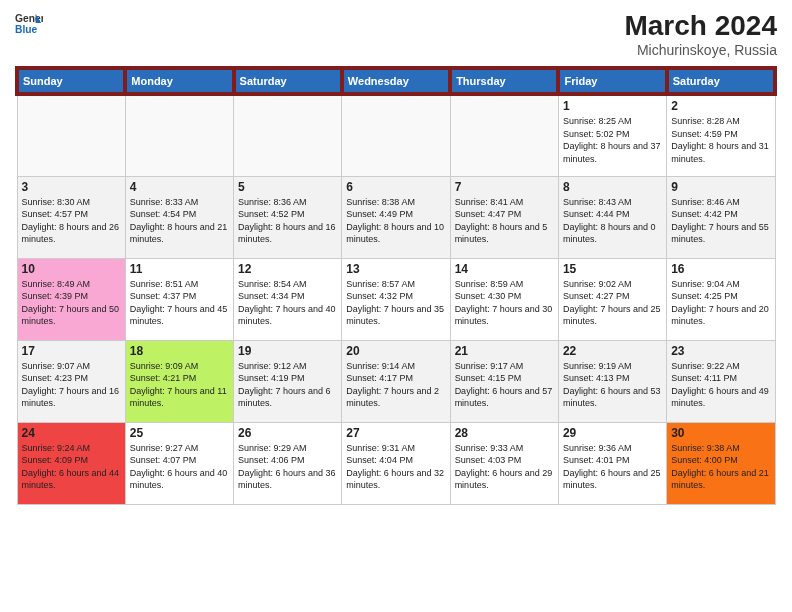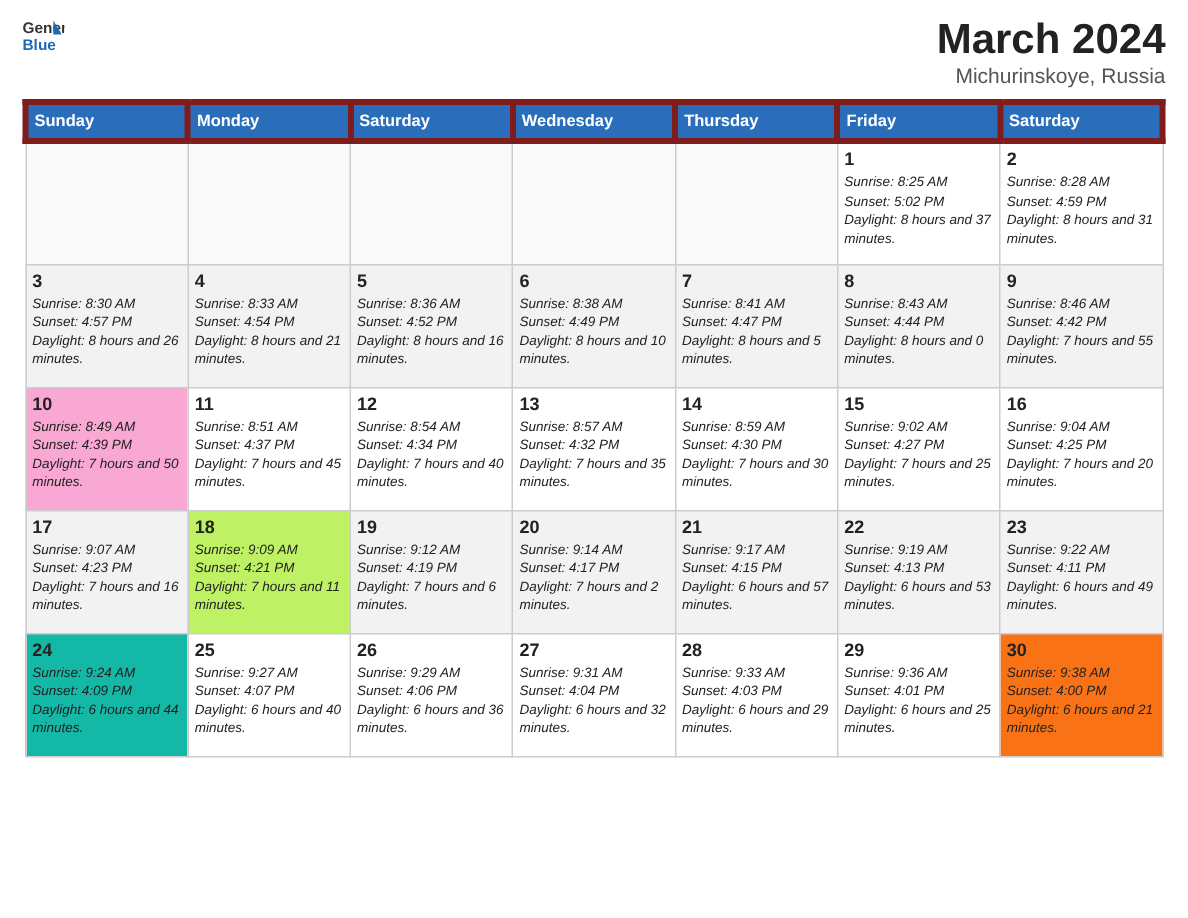--- a/index.html
+++ b/index.html
@@ -73,21 +73,20 @@
     .day-num {
       font-size: 12px;
       font-weight: bold;
       display: block;
       margin-bottom: 2px;
     }
     .day-info {
       font-size: 9px;
       line-height: 1.4;
       color: #222;
-      font-style: italic;
     }
   </style>
 </head>
 <body>
 
 <div class="container">
   <div class="header-row">
     <div class="logo">
       <svg class="logo-icon" viewBox="0 0 30 30" xmlns="http://www.w3.org/2000/svg">
         <text x="0" y="13" font-size="11" font-weight="bold" fill="#333">General</text>
@@ -259,21 +258,21 @@
 Daylight: 6 hours and 53 minutes.</div>
           </td>
           <td style="background: rgb(242, 242, 242);">
             <span class="day-num">23</span>
             <div class="day-info">Sunrise: 9:22 AM
 Sunset: 4:11 PM
 Daylight: 6 hours and 49 minutes.</div>
           </td>
         </tr>
         <tr>
-          <td style="background: #14b8a6;">
+          <td style="background: #ef4444;">
             <span class="day-num">24</span>
             <div class="day-info">Sunrise: 9:24 AM
 Sunset: 4:09 PM
 Daylight: 6 hours and 44 minutes.</div>
           </td>
           <td style="background: rgb(255, 255, 255);">
             <span class="day-num">25</span>
             <div class="day-info">Sunrise: 9:27 AM
 Sunset: 4:07 PM
 Daylight: 6 hours and 40 minutes.</div>

